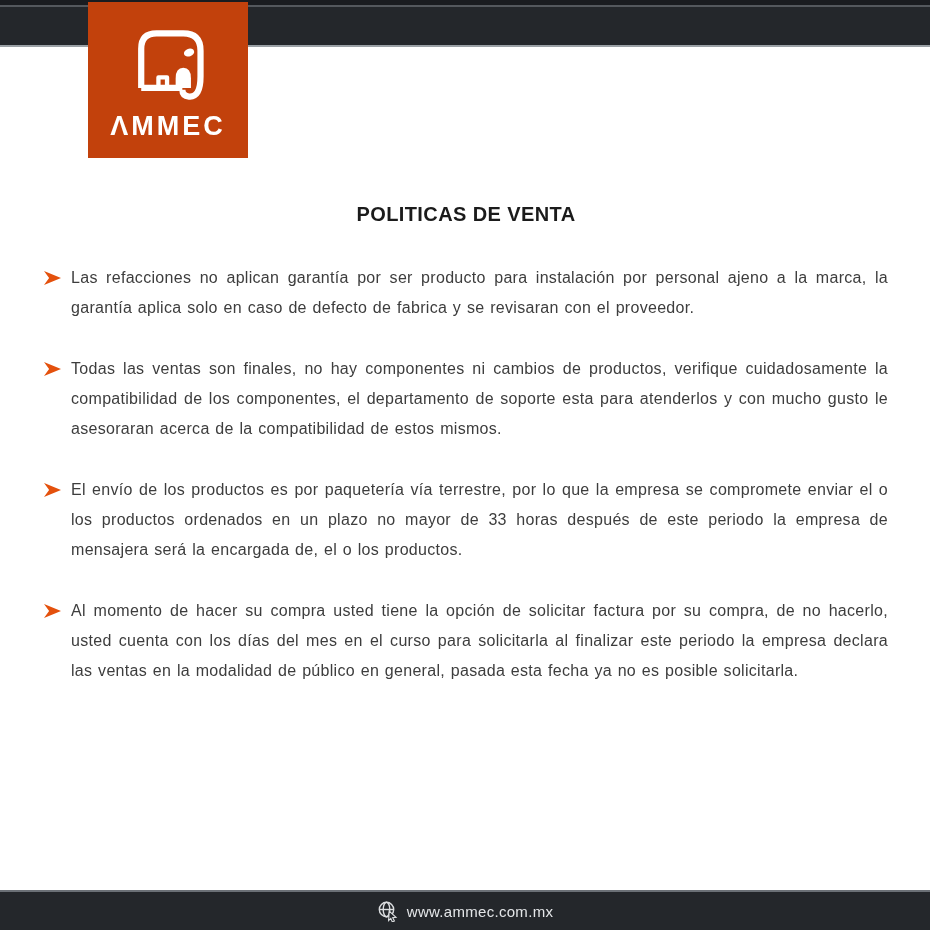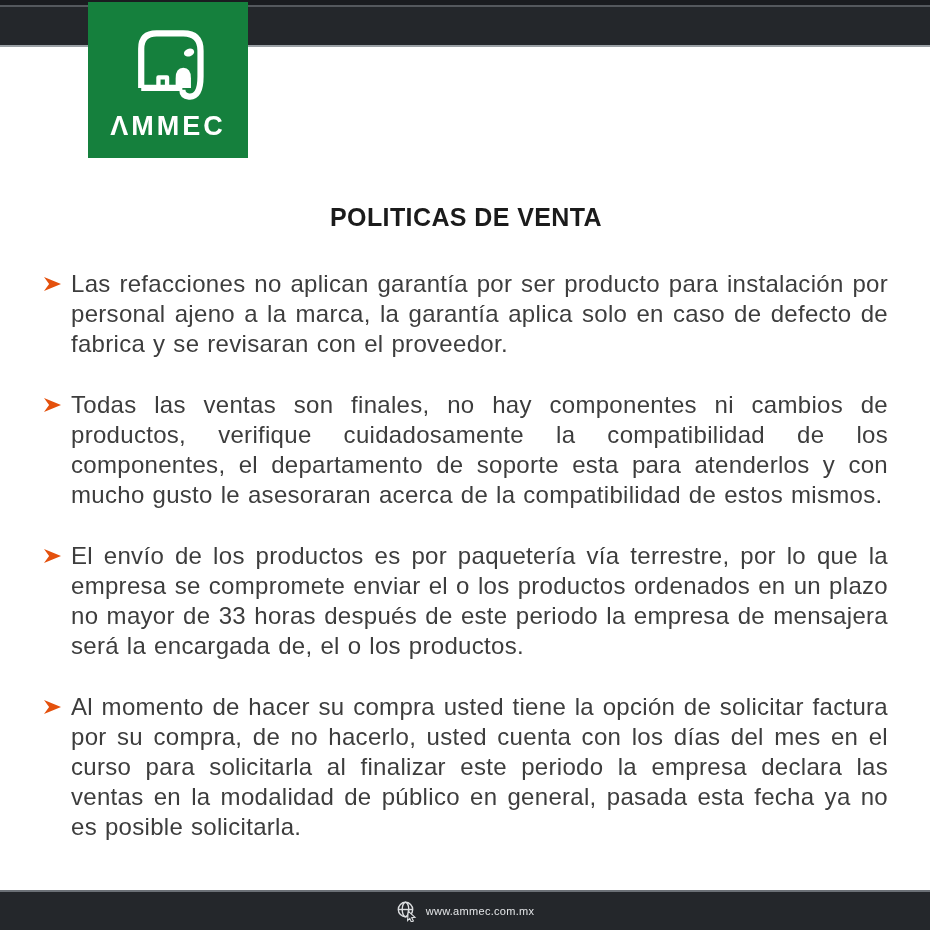--- a/index.html
+++ b/index.html
@@ -21,53 +21,53 @@
     z-index:5;
   }
   .logo-icon svg{display:block;}
   .logo-wordmark{
     color:#ffffff;font-weight:bold;font-size:27px;letter-spacing:3px;
     margin-top:4px;line-height:1;
   }
   
   .content{padding:203px 42px 0 44px;}
   .doc-title{
-    text-align:center;font-size:25px;font-weight:bold;color:#1b1b1b;
+    text-align:center;font-size:20px;font-weight:bold;color:#1b1b1b;
     letter-spacing:0.4px;margin:0 0 37px 0;
   }
   .policy-list{list-style:none;margin:0;padding:0;}
   .policy-item{display:flex;margin-bottom:31px;}
   .bullet{
     flex:0 0 17px;height:14px;margin:8px 10px 0 0;
     clip-path:polygon(0 0, 100% 50%, 0 100%, 30% 50%);
   }
   .policy-text{
-    flex:1;font-size:24px;line-height:30px;color:#3d3d3d;
+    flex:1;font-size:16px;line-height:30px;color:#3d3d3d;
     text-align:justify;letter-spacing:0.3px;word-spacing:1px;
   }
   
   .footer-bar{position:absolute;left:0;right:0;bottom:0;}
   .f-line{height:2px;background:#6b7076;}
   .f-bar{
     height:38px;background:#24272b;
     display:flex;align-items:center;justify-content:center;gap:8px;
   }
-  .f-url{color:#e4e6e8;font-size:11px;letter-spacing:0.3px;}
+  .f-url{color:#e4e6e8;font-size:15px;letter-spacing:0.3px;}
 </style>
 </head>
 <body>
 
 <div class="header-bar">
   <div class="h-strip1"></div>
   <div class="h-strip2"></div>
   <div class="h-strip3"></div>
   <div class="h-strip4"></div>
 </div>
 
-<div class="logo-box" style="background:#15803d;">
+<div class="logo-box" style="background:#c2410c;">
   <span class="logo-icon">
     <svg width="92" height="88" viewBox="0 0 96 92" fill="none" stroke="#ffffff" stroke-width="6.5" stroke-linejoin="round">
 
       <path d="M20,70 L20,29 Q20,13 36,13 L64,13 Q82,13 82,31 L82,58 Q82,80 70,79 Q63,78.5 63,72" fill="none"></path>
       <path d="M20,70 L63,70" fill="none"></path>
 
       <path d="M38,70 L38,59 L47,59 L47,70" fill="none" stroke-width="4.5"></path>
 
       <path d="M56,70 L56,60 Q56,49 64,49 Q72,49 72,60 L72,70 Z" fill="#ffffff" stroke="none"></path>
 

